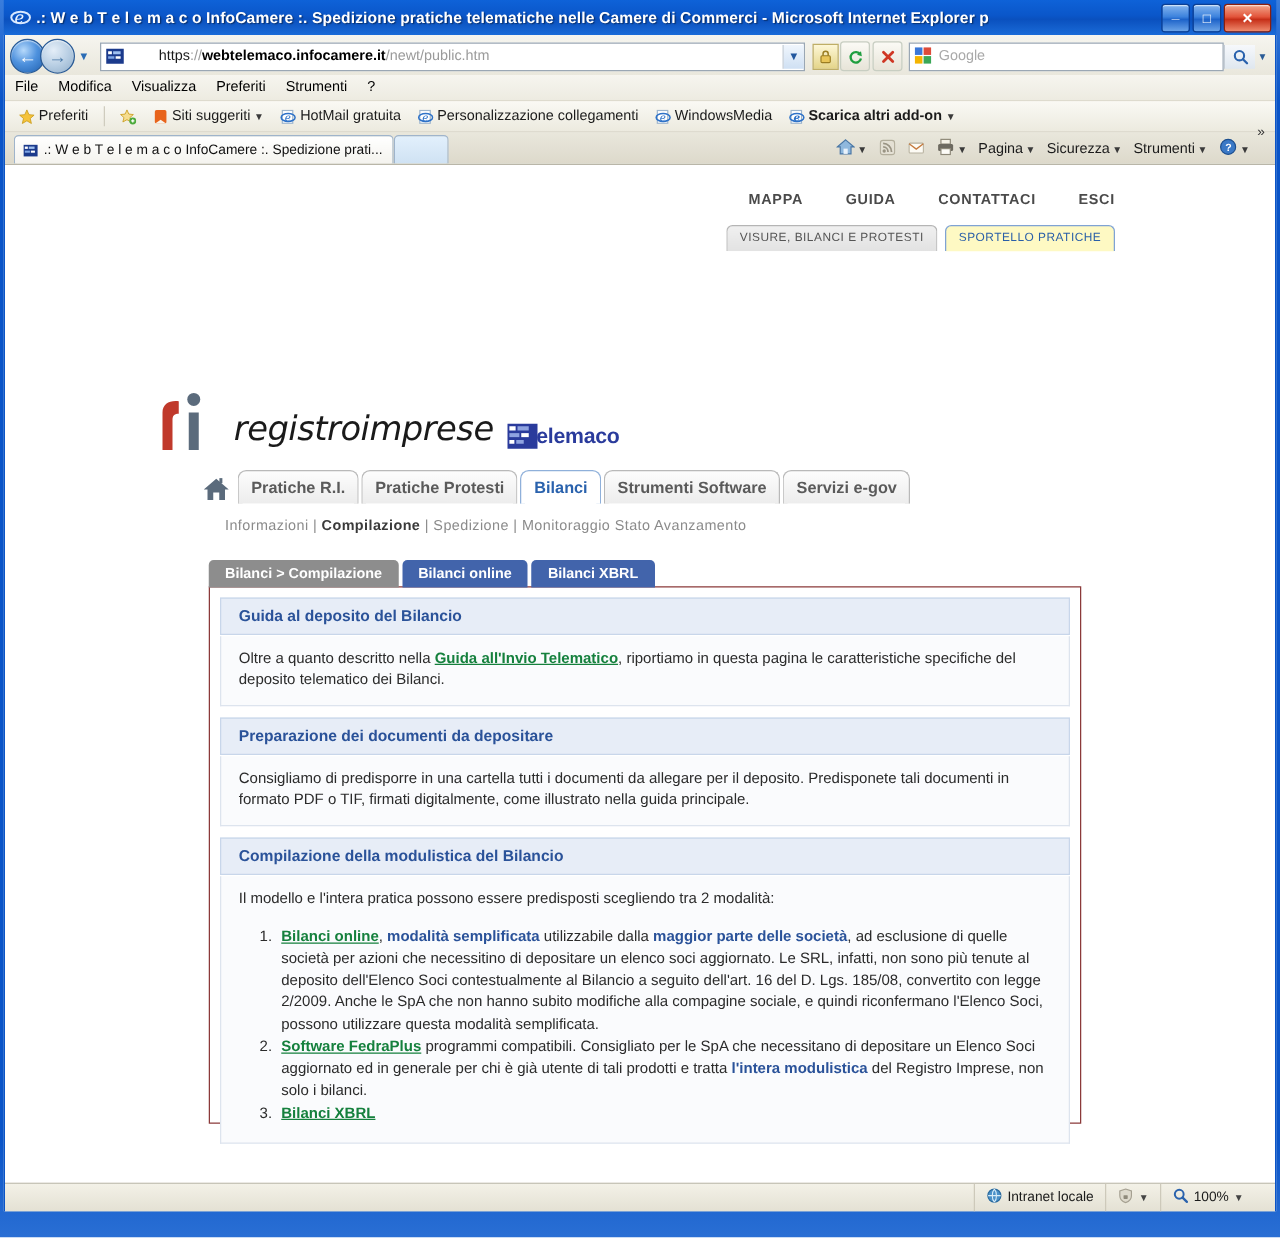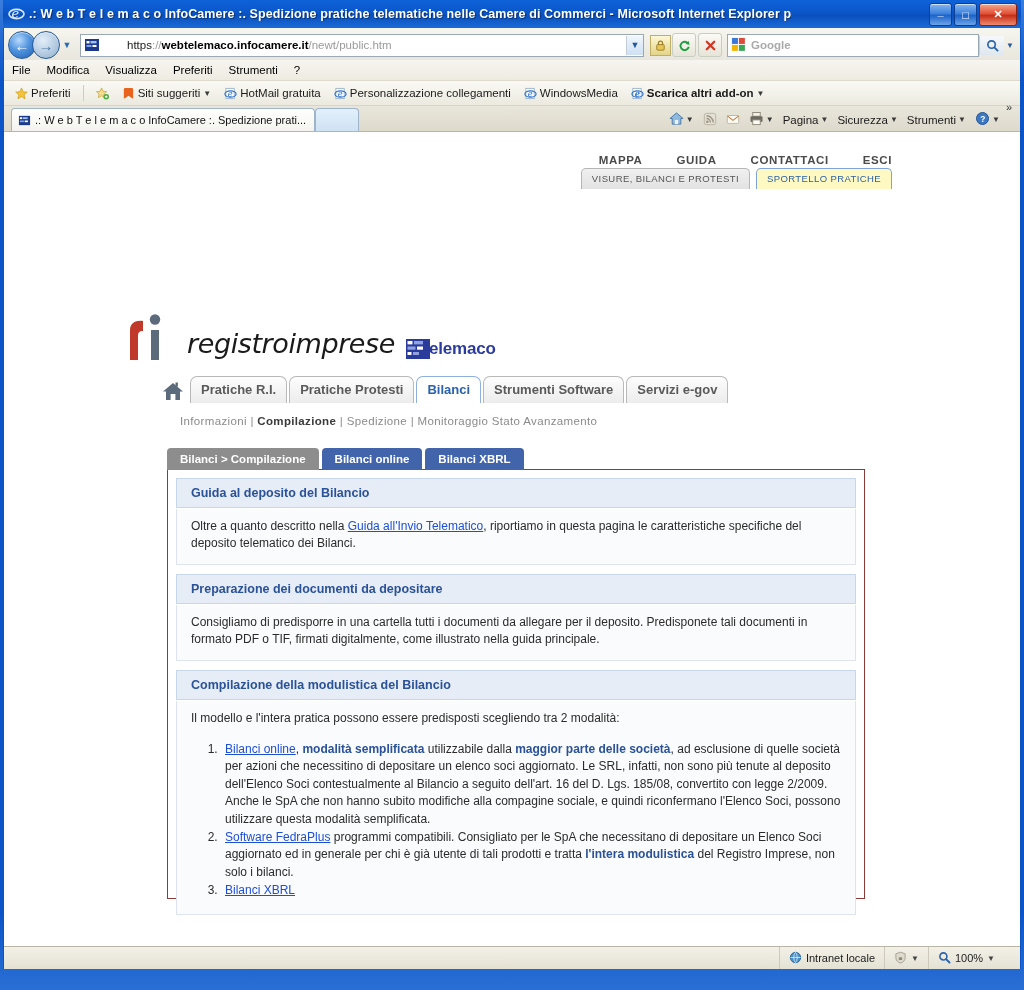--- a/index.html
+++ b/index.html
@@ -132,21 +132,21 @@
     margin: 0 1px;
     border: 1px solid #c8cec2;
     border-radius: 3px;
     background: linear-gradient(180deg,#fbfaf5,#e7e4d8);
   }
   .search-box {
     width: 250px; height: 21px; flex: 0 0 auto;
     background: #fff; border: 1px solid #9aa7b4;
     display: flex; align-items: center; margin-left: 4px;
   }
-  .search-ph { font-size: 11.5px; color: #a9a9a9; font-weight: bold; }
+  .search-ph { font-size: 11.5px; color: #a9a9a9; }
   .search-go {
     width: 24px; height: 19px; flex:0 0 auto;
     display:flex;align-items:center;justify-content:center;
     background: linear-gradient(180deg,#f6f8fb,#dfe7ef);
     border-left: 1px solid #c5cdd6;
     color:#1c5fae; font-size:12px;
   }
   .search-go-caret{width:12px;text-align:center;font-size:8px;color:#2a5b96;}
 
   
@@ -211,21 +211,21 @@
   }
 
   
   .site-topnav {
     position: absolute; top: 22px; right: 128px;
     display: flex; gap: 34px;
     font-size: 11.5px; font-weight: bold; color: #4a4a4a;
     letter-spacing: 0.6px;
   }
   .site-tabs2 {
-    position: absolute; top: 36px; right: 128px;
+    position: absolute; top: 48px; right: 128px;
     display: flex; gap: 6px;
   }
   .site-tab2 {
     font-size: 9.5px; letter-spacing: .4px;
     padding: 4px 10px 5px 10px;
     border: 1px solid #b5b5b5;
     border-bottom: none;
     border-radius: 5px 5px 0 0;
     background: linear-gradient(180deg,#f0f0f0,#e2e2e2);
     color: #555;
@@ -321,21 +321,21 @@
     background: #fafbfd;
     border: 1px solid #dde4ee;
     border-top: none;
     font-size: 12px;
     color: #2b2b2b;
     line-height: 1.45;
     padding: 9px 14px 11px 14px;
     margin-bottom: 9px;
   }
   .sec-body.last { padding-bottom: 14px; }
-  a.olink { color: #1d4ed8; font-weight: normal; text-decoration: underline; }
+  a.olink { color: #15803d; font-weight: bold; text-decoration: underline; }
   .blue-b { color: #2a5299; font-weight: bold; }
   ol.modes {
     margin: 14px 0 0 0; padding-left: 30px;
   }
   ol.modes li { margin-bottom: 1px; padding-left: 4px;}
 
   
   .statusbar {
     height: 22px;
     display: flex; align-items: center;

